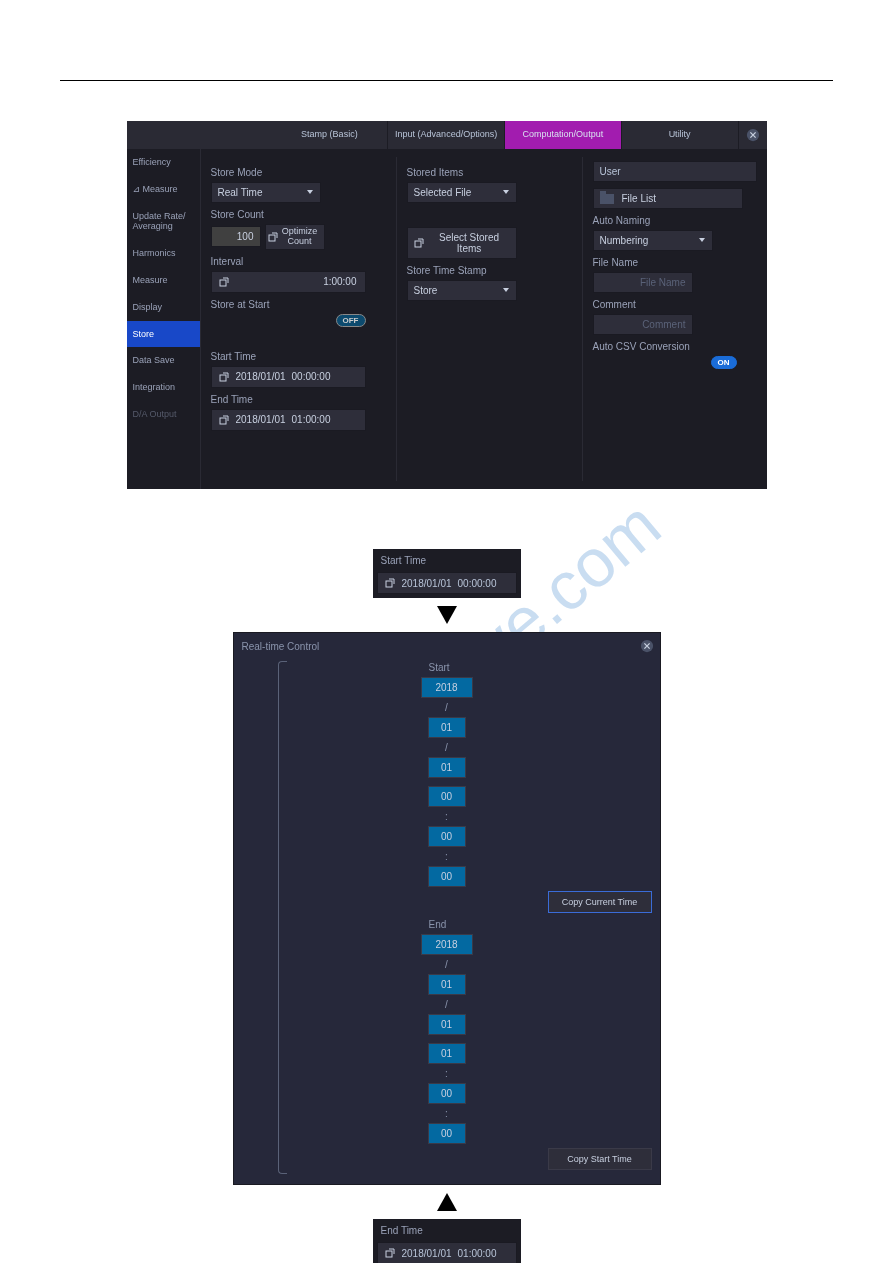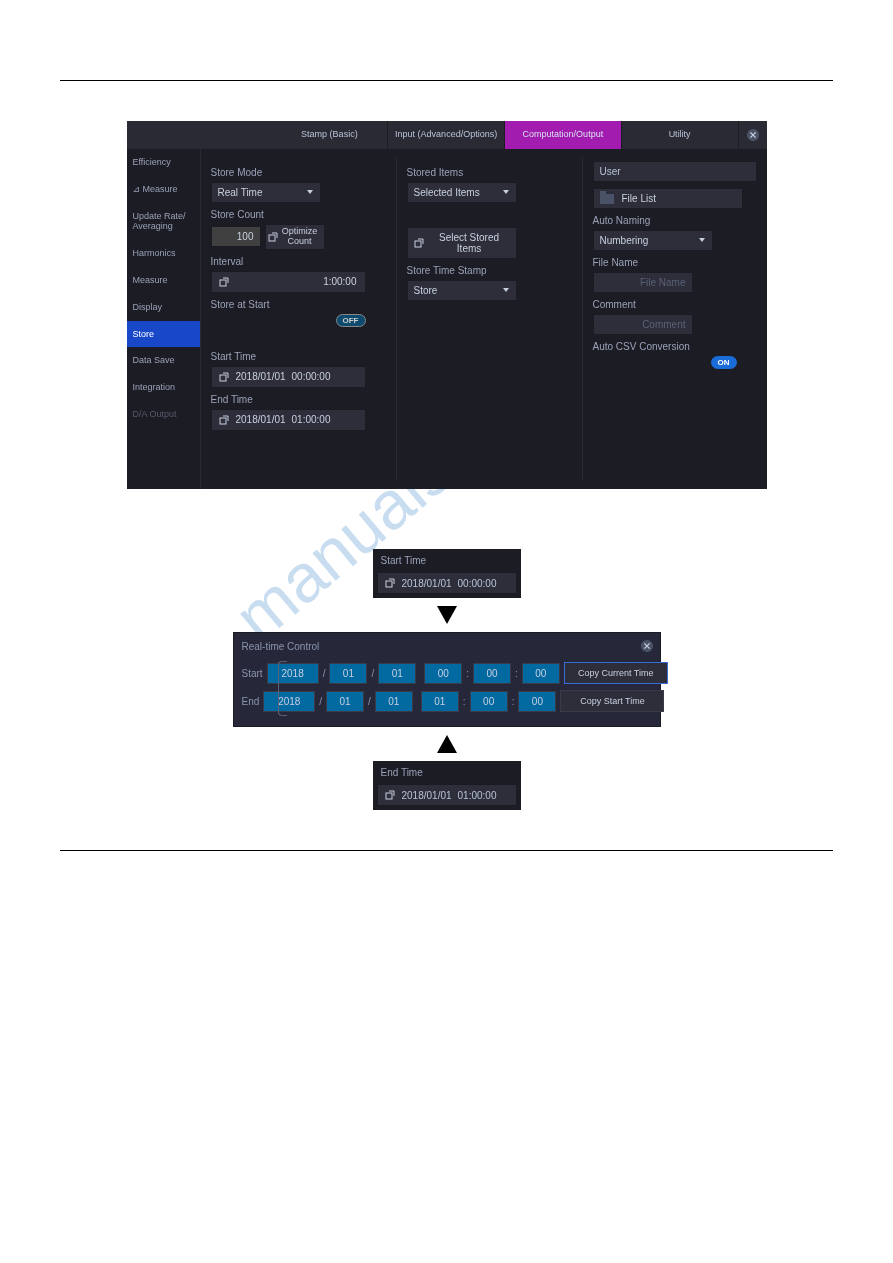--- a/index.html
+++ b/index.html
@@ -168,21 +168,21 @@
     padding: 8px;
     color: #b8c4d8;
     font-size: 10px;
     position: relative;
   }
   .rtc-title { color: #8a94ac; margin-bottom: 10px; }
   .rtc-close {
     position: absolute; top: 6px; right: 6px;
   }
   .rtc-close svg { width: 14px; height: 14px; }
-  .rtc-row { display: flex; align-items: center; gap: 4px; margin: 6px 0; }
+  .rtc-row { display: flex; align-items: center; gap: 4px; margin: 6px 0; flex-direction: column; }
   .rtc-label { width: 36px; color: #8a94ac; }
   .num-box {
     background: #0369a1;
     border: 1px solid #3a3a48;
     color: #c8d0e0;
     padding: 4px 6px;
     text-align: center;
     min-width: 24px;
   }
   .year { min-width: 38px; }
@@ -322,21 +322,21 @@
                 </svg>
               </span>
             <span>2018/01/01</span>
             <span>01:00:00</span>
           </div>
         </div>
 
         <div class="col col2">
           <div class="label">Stored Items</div>
           <div class="dropdown">
-            <span>Selected Items</span>
+            <span>Selected File</span>
             <span class="dd-arrow"><svg viewBox="0 0 8 8">
                   <path d="M1 2 L4 6 L7 2" fill="#c8d0e0"></path>
                 </svg></span>
           </div>
 
           <div style="height:24px"></div>
           <div class="btn" style="width:110px;display:flex;gap:4px;">
             <span class="pop-icon">
                 <svg viewBox="0 0 10 10">
                   <rect x="1" y="3" width="6" height="6" fill="none" stroke="#c8d0e0"></rect>

